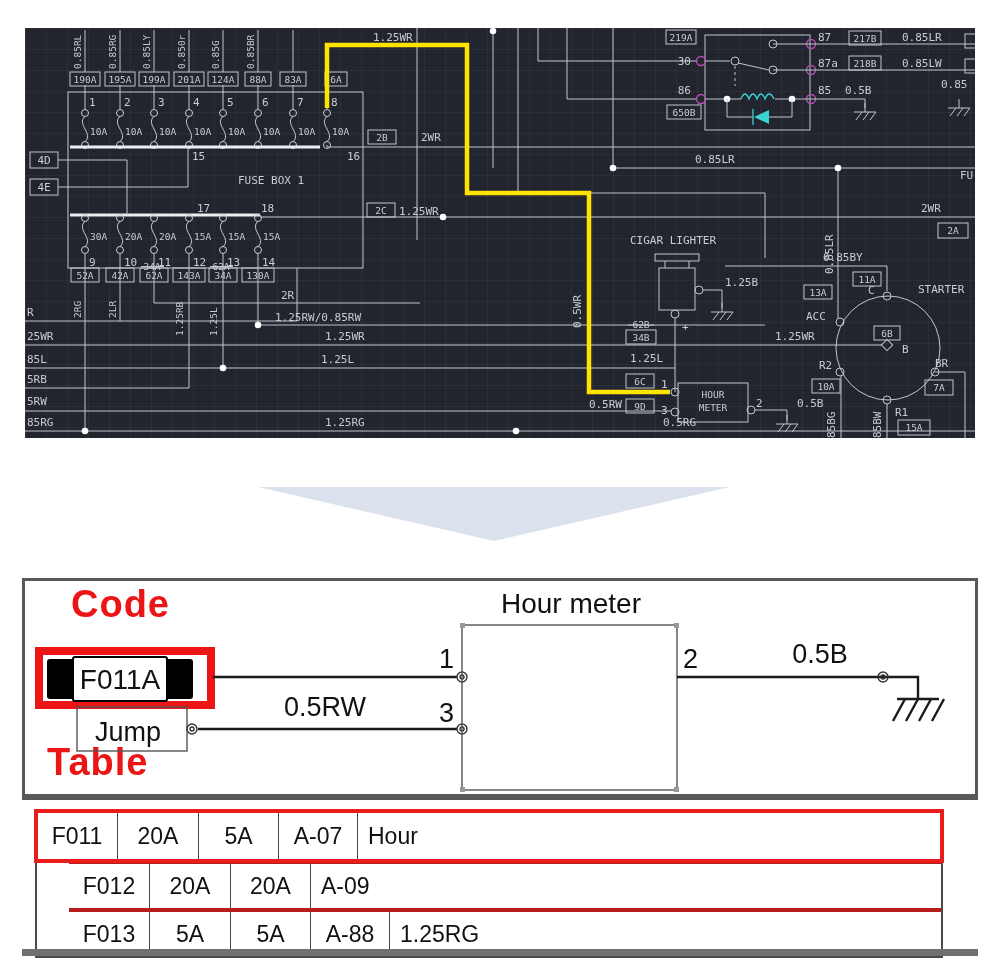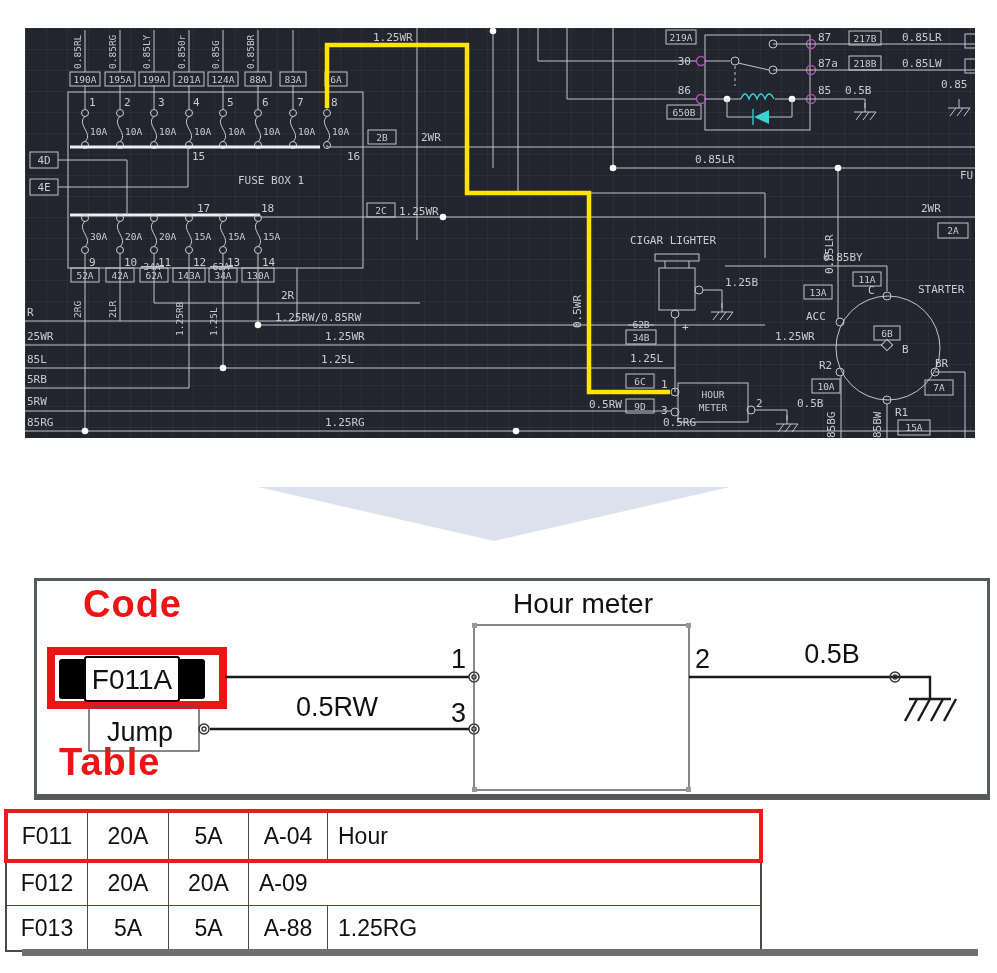--- a/index.html
+++ b/index.html
@@ -18,30 +18,30 @@
   .cad .yel{stroke:#ffe400;stroke-width:4.5;fill:none;}
   .cad .dot{fill:#fff;stroke:none;}
   .cad .mg{stroke:#b44fb4;stroke-width:1.4;fill:none;}
   .cad .cy{stroke:#3ad2d2;stroke-width:1.3;fill:none;}
   .cad .cyf{fill:#3ad2d2;stroke:none;}
   
   .big-arrow{position:absolute;left:258px;top:487px;width:472px;height:54px;background:#dce2ed;
              clip-path:polygon(0 0,100% 0,50% 100%);}
   
   .schem{position:absolute;left:22px;top:578px;width:956px;height:222px;background:#fff;
-         border:3px solid #58595b;border-bottom-width:6px;box-sizing:border-box;margin-left:12px;}
+         border:3px solid #58595b;border-bottom-width:6px;box-sizing:border-box;}
   .schem svg{position:absolute;left:0;top:0;}
   .schem text{font-family:"Liberation Sans",sans-serif;fill:#111;}
   .red-label{position:absolute;color:#ec1515;font-weight:bold;font-size:38px;letter-spacing:1px;}
   .schem .wire{stroke:#1a1a1a;stroke-width:2.4;fill:none;}
   .schem .thin{stroke:#555;stroke-width:1.4;fill:none;}
   
-  .ftable{position:absolute;left:5px;top:810px;width:757px;border:2px solid #4a4a4a;box-sizing:border-box;background:#fff;}
+  .ftable{position:absolute;left:35px;top:810px;width:908px;border:2px solid #4a4a4a;box-sizing:border-box;background:#fff;}
   .frow{display:grid;grid-template-columns:81px 81px 80px 79px 119px 1fr;position:relative;}
-  .frow + .frow{border-top:1px solid #b91c1c;}
+  .frow + .frow{border-top:4px solid #b91c1c;margin-left:32px;}
   .fcell{height:44px;line-height:44px;font-size:23px;color:#111;text-align:center;border-right:1px solid #4a4a4a;overflow:hidden;}
   .fcell:last-child{border-right:none;text-align:left;padding-left:10px;}
   .frow.hl{outline:4px solid #ea1c1c;outline-offset:-1px;z-index:2;height:48px;}
   .frow.hl .fcell{height:48px;line-height:48px;}
   .bottom-bar{position:absolute;left:22px;top:949px;width:956px;height:7px;background:#6e7074;}
 </style>
 </head>
 <body>
 
 <div class="cad">
@@ -431,21 +431,21 @@
     <use href="#pin" x="858" y="96"></use>
     <path class="wire" d="M868,140 L880,118 M881,140 L893,118 M894,140 L906,118 M907,140 L919,118"></path>
   </svg>
 </div>
 
 <div class="ftable">
   <div class="frow hl">
     <div class="fcell">F011</div>
     <div class="fcell">20A</div>
     <div class="fcell">5A</div>
-    <div class="fcell">A-04</div>
+    <div class="fcell">A-07</div>
     <div class="fcell">Hour meter</div>
   </div>
   <div class="frow">
     <div class="fcell">F012</div>
     <div class="fcell">20A</div>
     <div class="fcell">20A</div>
     <div class="fcell">A-09</div>
   </div>
   <div class="frow">
     <div class="fcell">F013</div>

